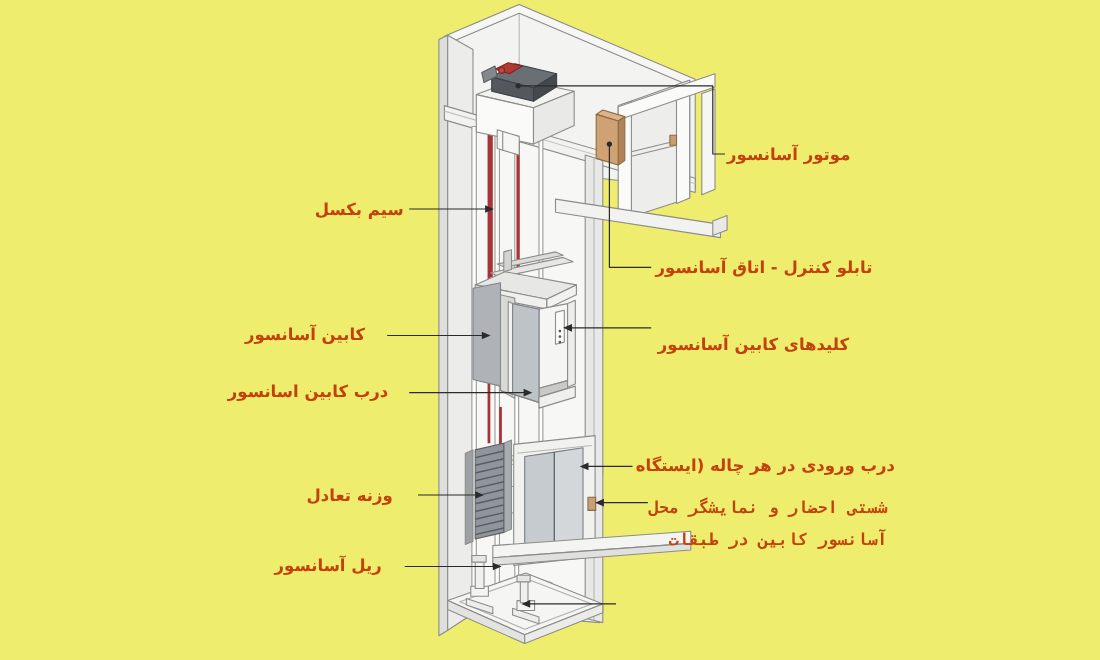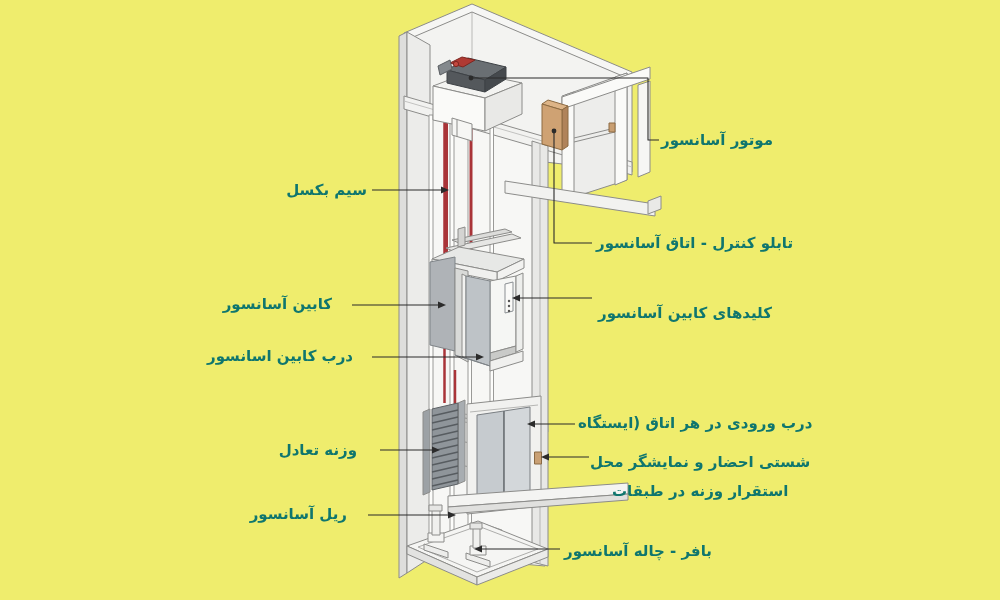--- a/index.html
+++ b/index.html
@@ -4,31 +4,31 @@
 <style>
   html,body{margin:0;padding:0;}
   .stage{
     position:relative;width:1000px;height:600px;overflow:hidden;
     background:#EFED6D;
     font-family:"DejaVu Sans",sans-serif;
   }
   .stage svg{position:absolute;left:0;top:0;}
   .lbl{
     position:absolute;direction:rtl;white-space:nowrap;
-    font-size:15px;font-weight:bold;color:#0f766e;
+    font-size:15px;font-weight:bold;color:#c2410c;
     letter-spacing:0;line-height:20px;
   }
   .lbl-motor{left:661px;top:130px;}
   .lbl-wire{right:633px;top:180px;text-align:center;}
   .lbl-control{left:596px;top:233px;}
   .lbl-keys{left:598px;top:303px;}
   .lbl-cabin{right:668px;top:294px;text-align:left;}
   .lbl-cabindoor{right:647px;top:346px;text-align:center;}
   .lbl-entrance{left:578px;top:413px;}
-  .lbl-call{left:590px;top:448px;line-height:29px;text-align:center;}
+  .lbl-call{left:590px;top:448px;line-height:29px;text-align:right;font-family:Liberation Mono, monospace;}
   .lbl-cw{right:643px;top:440px;text-align:left;}
   .lbl-rail{right:653px;top:504px;text-align:right;}
   .lbl-buffer{left:564px;top:541px;}
 </style>
 </head>
 <body>
 
 <div class="stage">
 
 <svg width="1000" height="600" viewBox="0 0 1000 600">
@@ -221,22 +221,21 @@
     </g>
   </g>
 </svg>
 
 <div class="lbl lbl-motor">موتور آسانسور</div>
 <div class="lbl lbl-wire">سیم بکسل</div>
 <div class="lbl lbl-control">تابلو کنترل - اتاق آسانسور</div>
 <div class="lbl lbl-keys">کلیدهای کابین آسانسور</div>
 <div class="lbl lbl-cabin">کابین آسانسور</div>
 <div class="lbl lbl-cabindoor">درب کابین اسانسور</div>
-<div class="lbl lbl-entrance">درب ورودی در هر اتاق (ایستگاه</div>
+<div class="lbl lbl-entrance">درب ورودی در هر چاله (ایستگاه</div>
 <div class="lbl lbl-call">
   <div>شستی احضار و نمایشگر محل</div>
-  <div>استقرار وزنه در طبقات</div>
+  <div>آسانسور کابین در طبقات</div>
 </div>
 <div class="lbl lbl-cw">وزنه تعادل</div>
 <div class="lbl lbl-rail">ریل آسانسور</div>
-<div class="lbl lbl-buffer">بافر - چاله آسانسور</div>
 
 </div>
 
 </body></html>

